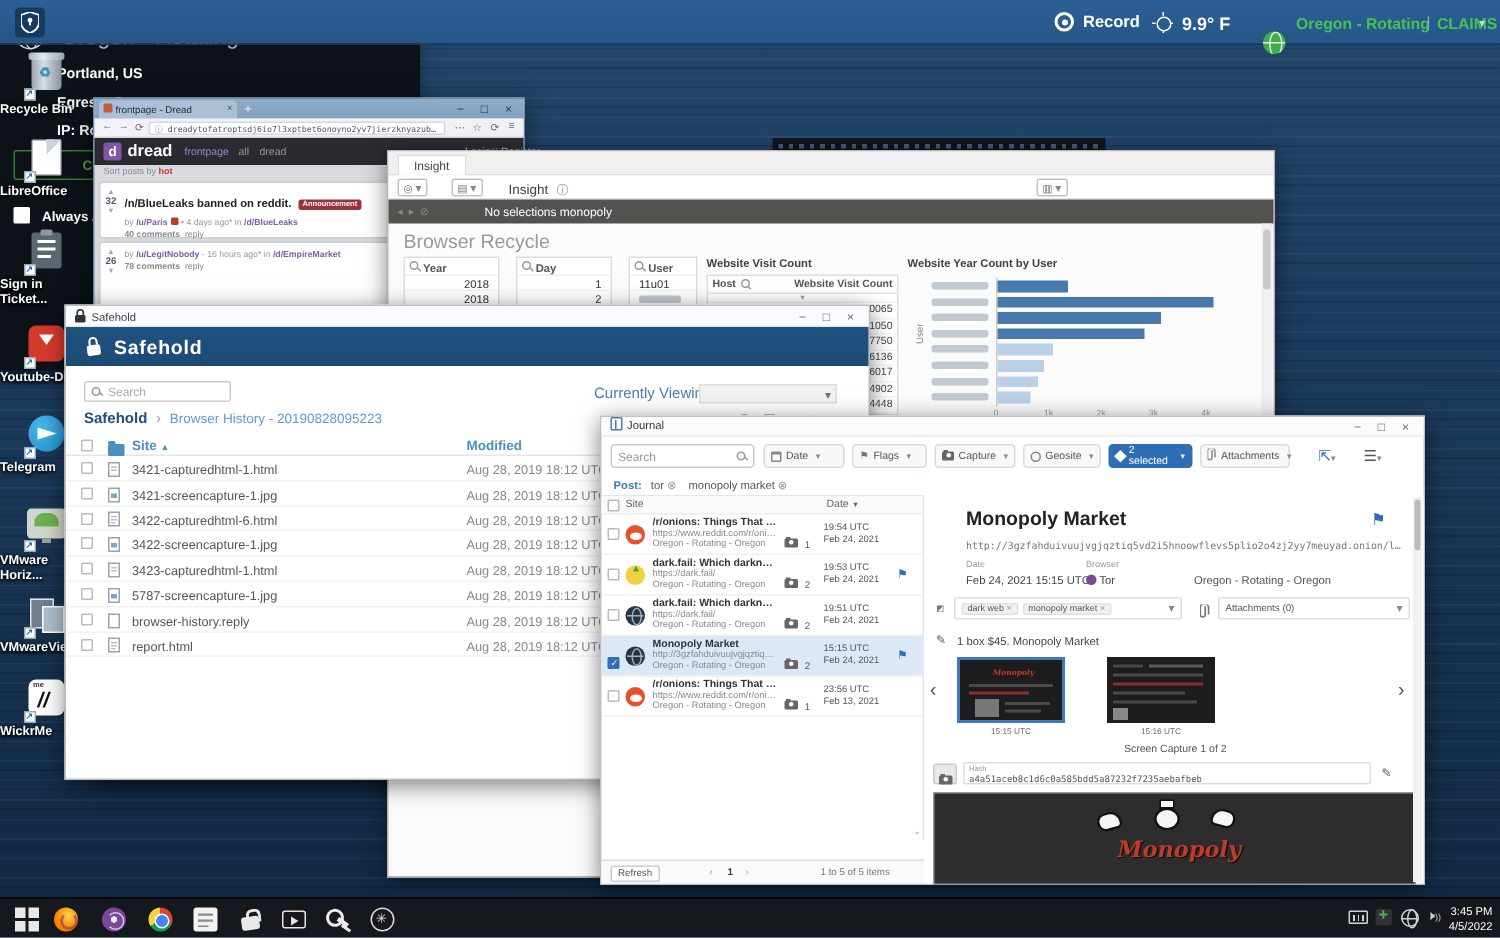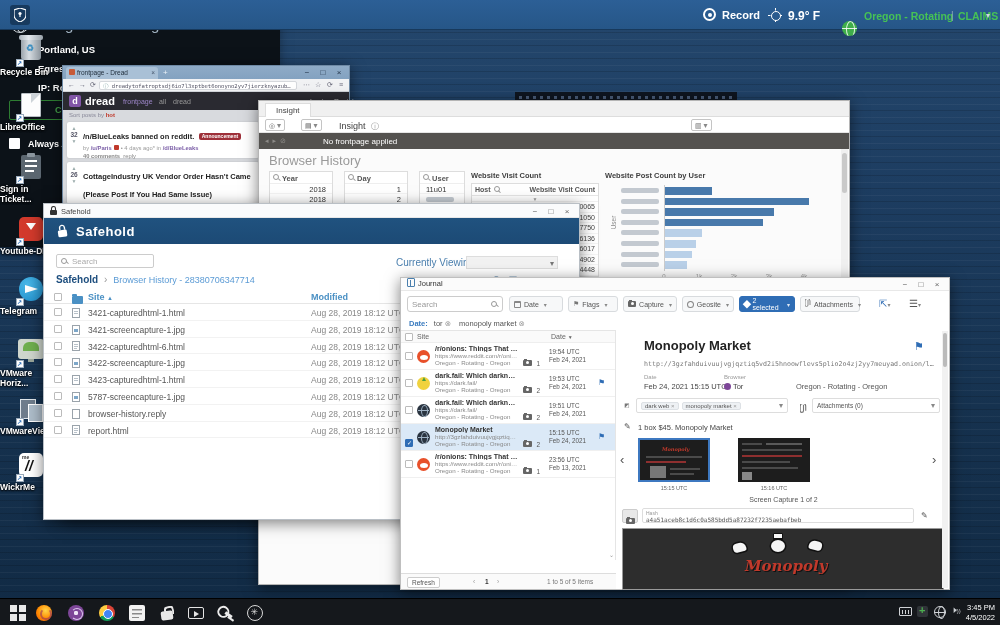--- a/index.html
+++ b/index.html
@@ -369,21 +369,20 @@
     <div class="pbody">
       <span class="ptitle">/n/BlueLeaks banned on reddit.</span>
       <span class="pbadge">Announcement</span>
       <div class="pmeta"><span>by</span> <span class="usr">/u/Paris</span><span style="display:inline-block;width:5px;height:5px;background:#c0392b;border-radius:1px;margin:0 2px;"></span><span>• 4 days ago* in</span> <span class="usr">/d/BlueLeaks</span></div>
       <div class="pfoot"><span>40 comments</span>&nbsp;&nbsp;<span style="font-weight:normal;">reply</span></div>
     </div>
   </div>
   <div class="post" style="top:96px;height:42px;">
     <div class="vote"><span>▲</span><b>26</b><span>▼</span></div>
     <div class="pbody">
-      <span class="ptitle">CottageIndustry UK Vendor Order Hasn't Came (Please Post If You Had Same Issue)</span>
       <div class="pmeta"><span>by</span> <span class="usr">/u/LegitNobody</span> <span>- 16 hours ago* in</span> <span class="usr">/d/EmpireMarket</span></div>
       <div class="pfoot"><span>78 comments</span>&nbsp;&nbsp;<span style="font-weight:normal;">reply</span></div>
     </div>
   </div>
   <div class="post" style="top:142px;height:40px;">
     <div class="vote"><span>▲</span><b>8</b><span>▼</span></div>
     <div class="pbody"><span class="ptitle">XMR TRANSFER ID 356816 LOST, TICKET ID # 153366, MODERATOR CLAIMS I HAVE IT, I DONT. (Screenshot proof)</span></div>
   </div>
 </div>
 
@@ -393,23 +392,23 @@
   </div>
   <div class="iq-toolbar">
     <div class="iq-btn" style="left:6px;"><span>◎</span> <span class="caret" style="color:#888;">▾</span></div>
     <div class="iq-btn" style="left:42px;"><span>▤</span> <span class="caret" style="color:#888;">▾</span></div>
     <span class="abs" style="left:80px;top:4px;font-size:9px;color:#404040;">Insight</span>
     <span class="abs" style="left:112px;top:4px;font-size:8px;color:#999;">ⓘ</span>
     <div class="iq-btn" style="left:432px;"><span>▥</span> <span class="caret" style="color:#888;">▾</span></div>
   </div>
   <div class="iq-sel">
     <span class="icons">◂▸⊘</span>
-    <span class="abs" style="left:64px;top:4px;font-size:8px;">No frontpage applied</span>
-  </div>
-  <div class="iq-sheet-title">Browser History</div>
+    <span class="abs" style="left:64px;top:4px;font-size:8px;">No selections monopoly</span>
+  </div>
+  <div class="iq-sheet-title">Browser Recycle</div>
 
   <div class="fbox" style="left:10px;width:64px;">
     <div class="fh"><span class="mag"></span> <span>Year</span></div>
     <div class="fr" style="text-align:right;">2018</div>
     <div class="fr" style="text-align:right;">2018</div>
   </div>
   <div class="fbox" style="left:85px;width:64px;">
     <div class="fh"><span class="mag"></span> <span>Day</span></div>
     <div class="fr" style="text-align:right;">1</div>
     <div class="fr" style="text-align:right;">2</div>
@@ -453,21 +452,21 @@
           <span class="redact" style="width: 44px; height: 5px;"></span>
           <span class="cnt">4902</span>
         </div>
         <div class="vt-row">
           <span class="redact" style="width: 44px; height: 5px;"></span>
           <span class="cnt">4448</span>
         </div>
       </div>
   </div>
 
-  <div class="chart-title">Website Post Count by User</div>
+  <div class="chart-title">Website Year Count by User</div>
   <div class="ylab">User</div>
   <div class="plot">
       <div class="brow" style="top: 2px; width: 160px;">
         <span class="blur-lab redact"></span>
         <div style="position: absolute; left: 0px; top: 0px; height: 7.5px; width: 46.9px; background: rgb(72, 121, 171);"></div>
       </div>
       <div class="brow" style="top: 12.6px; width: 160px;">
         <span class="blur-lab redact"></span>
         <div style="position: absolute; left: 0px; top: 0px; height: 7.5px; width: 143.5px; background: rgb(72, 121, 171);"></div>
       </div>
@@ -528,21 +527,21 @@
   </div>
   <div class="sh-search">
       <span class="mag"></span>
       <span>Search</span>
     </div>
   <div class="sh-cv" style="left:352px;">Currently Viewing:</div>
   <div class="sh-dd"><span class="caret" style="color:#777;">▾</span></div>
   <div class="sh-bc">
     <b style="color:#1d4e7e;">Safehold</b>
     <span style="color:#999;margin:0 3px;">›</span>
-    <span style="color:#5b9bd5;font-size:9px;">Browser History - 28380706347714</span>
+    <span style="color:#5b9bd5;font-size:9px;">Browser History - 20190828095223</span>
   </div>
   <div class="sh-icons"><span>⟳</span><span>▣</span><span>↑</span><span>≡</span></div>
   <div class="sh-thead">
     <span class="cb abs" style="left:10px;top:3px;"></span>
     <span class="fold abs" style="left:28px;top:4px;"></span>
     <span class="abs" style="left:44px;top:2px;"><span>Site</span> <span style="font-size:6px;">▲</span></span>
     <span class="abs" style="left:267px;top:2px;">Modified</span>
   </div>
   <div id="sh-rows" class="abs" style="left:0;top:100px;width:100%;">
       <div class="f-row" style="top: 0px;"><span class="cb abs" style="left:10px;top:4px;"></span><span class="ficon html abs" style="left:28px;top:3px;"></span><span class="abs" style="left:44px;top:4px;color:#555;">3421-capturedhtml-1.html</span><span class="abs" style="left:267px;top:4px;color:#888;">Aug 28, 2019 18:12 UTC</span></div>
@@ -609,21 +608,21 @@
         <span><svg width="6" height="9" viewBox="0 0 6 9">
             <path d="M3 1 V6 a1.5 1.5 0 0 1 -3 0 V2 a2.4 2.4 0 0 1 5 0 V6" fill="none" stroke="#888" stroke-width="1"></path>
           </svg></span>
         <span>Attachments</span>
         <span class="caret">▾</span>
       </div>
     <span class="abs" style="left:478px;top:7px;color:#2f6db5;font-size:10px;">⇱<span class="caret" style="font-size:6px;color:#888;">▾</span></span>
     <span class="abs" style="left:508px;top:7px;color:#555;font-size:10px;">☰<span class="caret" style="font-size:6px;color:#888;">▾</span></span>
   </div>
   <div class="tagrow">
-    <b style="color:#3a7bbf;">Date:</b>
+    <b style="color:#3a7bbf;">Post:</b>
     <span style="margin-left:4px;"><span>tor</span><span class="tagx">⊗</span></span>
     <span style="margin-left:6px;"><span>monopoly market</span><span class="tagx">⊗</span></span>
   </div>
 
   <div class="jlist">
     <div class="jl-head">
       <span class="cb abs" style="left:4px;top:2px;"></span>
       <span class="abs" style="left:16px;top:2px;">Site</span>
       <span class="abs" style="left:150px;top:2px;"><span>Date</span> <span style="font-size:5px;">▼</span></span>
     </div>

